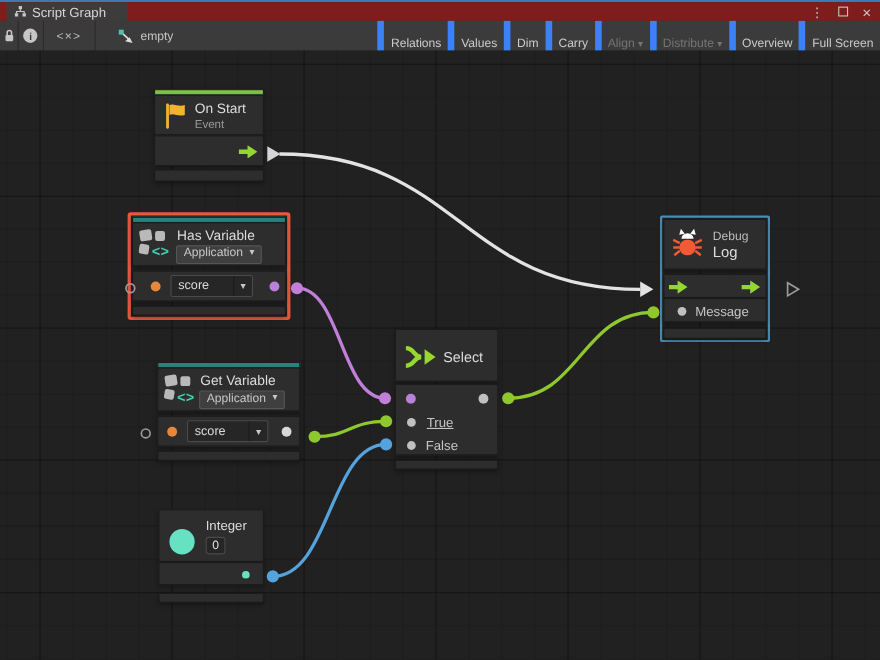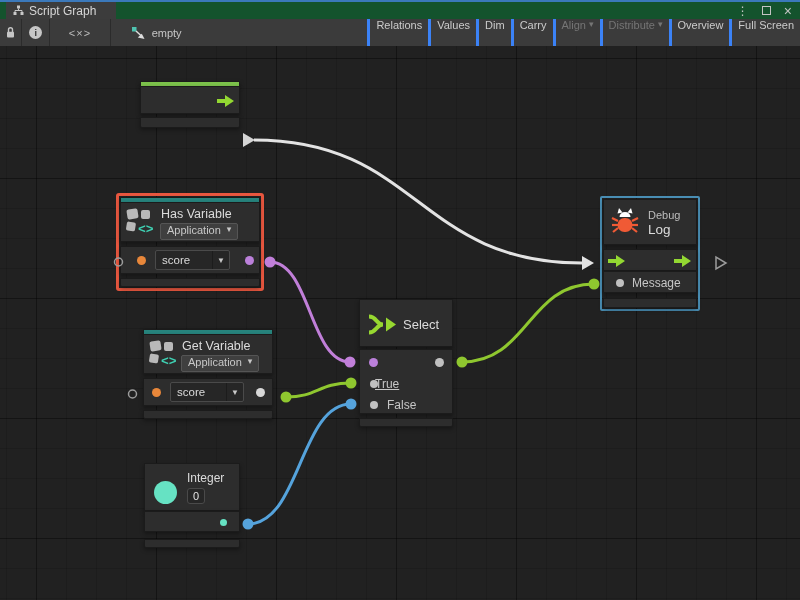--- a/index.html
+++ b/index.html
@@ -2,21 +2,21 @@
 <html><head>
 <meta charset="utf-8">
 <style>
   * { margin:0; padding:0; box-sizing:border-box; }
   html,body { width:800px; height:600px; background:#212121; overflow:hidden;
               font-family:"Liberation Sans","DejaVu Sans",sans-serif; }
   #app { position:relative; width:800px; height:600px; background:#212121; }
 
   
   .focusline { position:absolute; left:0; top:0; width:800px; height:2px; background:#3B79BB; }
-  .titlebar { position:absolute; left:0; top:2px; width:800px; height:17px; background:#14532d;
+  .titlebar { position:absolute; left:0; top:2px; width:800px; height:17px; background:#7f1d1d;
               display:flex; align-items:stretch;text-align:center; }
   .tab { margin-left:6px; width:110px; background:#3C3C3C; display:flex; align-items:center;
          gap:5px; padding-left:7px; color:#D6D6D6; font-size:12px; }
   .winctrl { margin-left:auto; display:flex; align-items:center; gap:13px; padding-right:8px;
              color:#C4C4C4; font-size:12px; }
   .maxbox { display:inline-block; width:9px; height:9px; border:1.5px solid #C4C4C4; }
 
   
   .toolbar { position:absolute; left:0; top:19px; width:800px; height:27px; background:#3B3B3B;
              display:flex; align-items:center; color:#C6C6C6; font-size:11px; }
@@ -24,21 +24,21 @@
           border-right:1px solid #2B2B2B; }
   .tseg.lock { width:24px; } .tseg.info { width:31px; } .tseg.code { width:66px; letter-spacing:1px; color:#BDBDBD; }
   .infocircle { width:13px; height:13px; border-radius:50%; background:#C6C6C6; color:#333;
                 font-size:9px; font-weight:bold; display:flex; align-items:center; justify-content:center; }
   .pointer-seg { margin-left:10px; display:flex; align-items:center; gap:6px; padding:0 10px; height:27px; }
   .zoomgroup { display:flex; align-items:center; margin-left:26px;margin-top:40px; }
   .zoomtrack { position:relative; width:88px; height:2px; background:#6E6E6E; margin-left:14px; }
   .zoomhandle { position:absolute; right:-2px; top:-5px; width:11px; height:11px; border-radius:50%; background:#989898; }
   .zoomval { margin-left:8px; }
   .tbtns { margin-left:auto; display:flex; height:27px; }
-  .tbtn { display:flex; align-items:flex-start; padding:0 6px; border-left:3px solid #3b82f6;
+  .tbtn { display:flex; align-items:flex-end; padding:0 6px; border-left:6px solid #3b82f6;
           color:#CBCBCB; white-space:nowrap; gap:3px; }
   .tbtn.disabled { color:#757575; }
   .caret { font-size:9px; }
 
   
   .canvas { position:absolute; left:0; top:46px; width:800px; height:554px; background-color:#212121;
     background-image:
       repeating-linear-gradient(to right, rgba(0,0,0,.30) 0 1px, transparent 1px 120px),
       repeating-linear-gradient(to bottom, rgba(0,0,0,.30) 0 1px, transparent 1px 120px),
       repeating-linear-gradient(to right, rgba(0,0,0,.13) 0 1px, transparent 1px 30px),
@@ -152,20 +152,28 @@
       <div class="tbtn">
           <span>Full Screen</span>
         </div>
     </div>
   </div>
 
   <div class="canvas">
 
     <div class="node" style="left:140px; top:35px; width:100px;">
       <div class="sect strip green"></div>
+      <div class="sect" style="height:37px;">
+        <svg class="flowarrow" style="left:8px; top:6px;" width="22" height="25" viewBox="0 0 22 25">
+          <rect x="2" y="1" width="2.6" height="23" rx="1" fill="#EDB13A"></rect>
+          <path d="M5,2.5 C9,0.5 13,4.5 19,2.5 L19,11.5 C13,13.5 9,9.5 5,11.5 Z" fill="#F2B42E"></path>
+        </svg>
+        <span class="ntitle" style="left:36px; top:5px;">On Start</span>
+        <span class="nsub" style="left:36px; top:20px;">Event</span>
+      </div>
       <div class="sect" style="height:28px;">
         <svg class="flowarrow" style="right:4px; top:8px;" width="18" height="12" viewBox="0 0 18 12">
           <path d="M0,4 h8 v-4 l9,6 -9,6 v-4 h-8 z" fill="#93D832"></path>
         </svg>
       </div>
       <div class="sect foot" style="height:11px; margin-top:3px;"></div>
     </div>
 
     <div class="outline-red" style="left:116px; top:147px; width:148px;">
       <div class="sect strip teal"></div>
@@ -224,21 +232,21 @@
         <svg class="flowarrow" style="left:7px; top:12px;" width="30" height="25" viewBox="0 0 30 25">
           <path d="M2,4.5 C10,4.5 9,12.5 16,12.5 M2,20.5 C10,20.5 9,12.5 16,12.5" stroke="#97D830" stroke-width="4" fill="none"></path>
           <polygon points="19,5.5 29,12.5 19,19.5" fill="#97D830"></polygon>
         </svg>
         <span class="ntitle" style="left:43px; top:17px; font-size:13px;">Select</span>
       </div>
       <div class="sect" style="height:65px; margin-top:2px;">
         <span class="dot p-purple" style="left:9px; top:8px; width:9px; height:9px;"></span>
         <span class="dot p-gray" style="left:75px; top:8px; width:9px; height:9px;"></span>
         <span class="dot p-gray" style="left:10px; top:30px; width:8px; height:8px;"></span>
-        <span class="rowlabel" style="left:15px; top:27px;text-decoration:underline;">True</span>
+        <span class="rowlabel" style="left:28px; top:27px;text-decoration:underline;">True</span>
         <span class="dot p-gray" style="left:10px; top:51px; width:8px; height:8px;"></span>
         <span class="rowlabel" style="left:27px; top:48px;">False</span>
       </div>
       <div class="sect foot" style="height:9px; margin-top:4px;"></div>
     </div>
 
     <div class="outline-blue" style="left:600px; top:150px; width:100px;">
       <div class="sect" style="height:46px;">
         <svg class="flowarrow" style="left:6px; top:6px;" width="30" height="30" viewBox="0 0 30 30">
           <polygon points="9,2 12.5,6.5 7.5,7.5" fill="#FFFFFF"></polygon>

